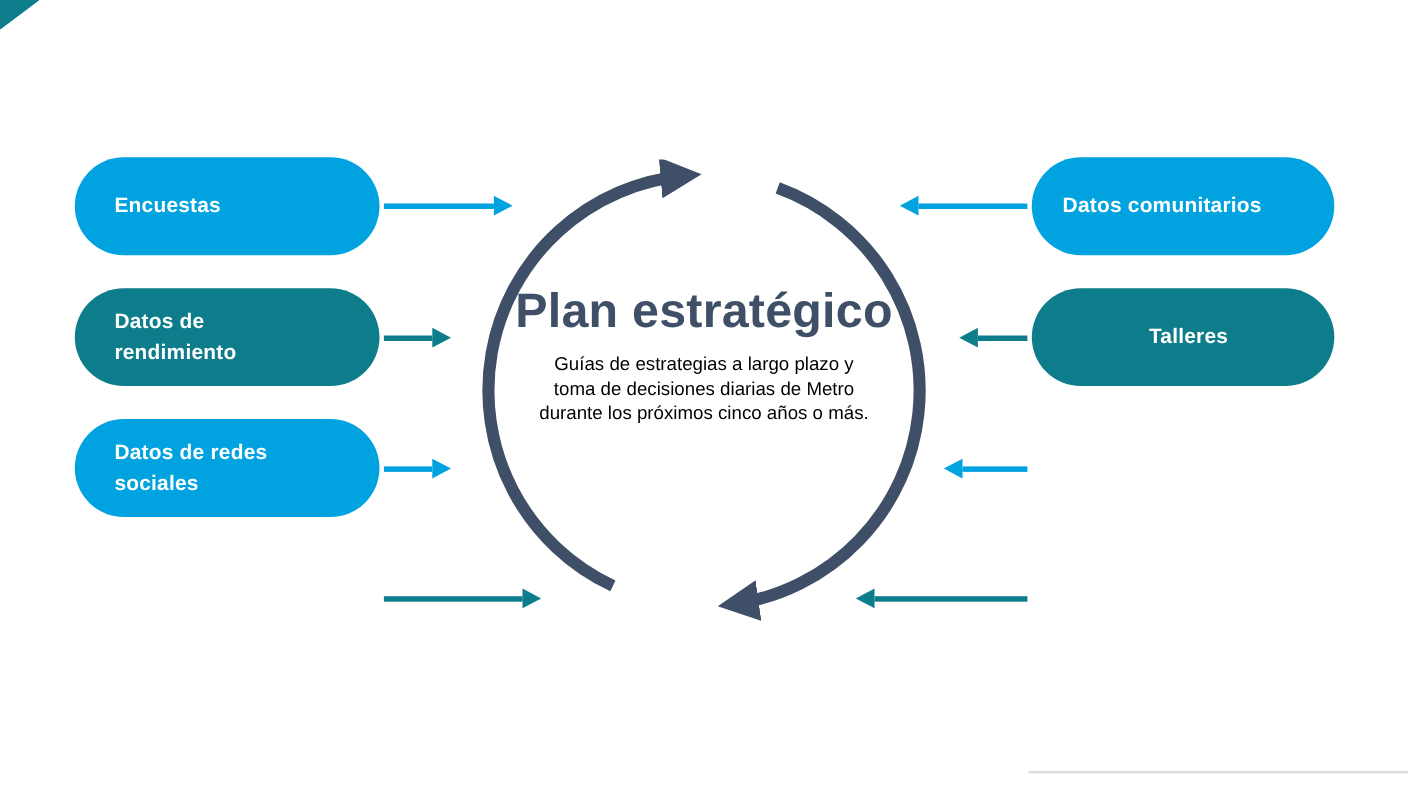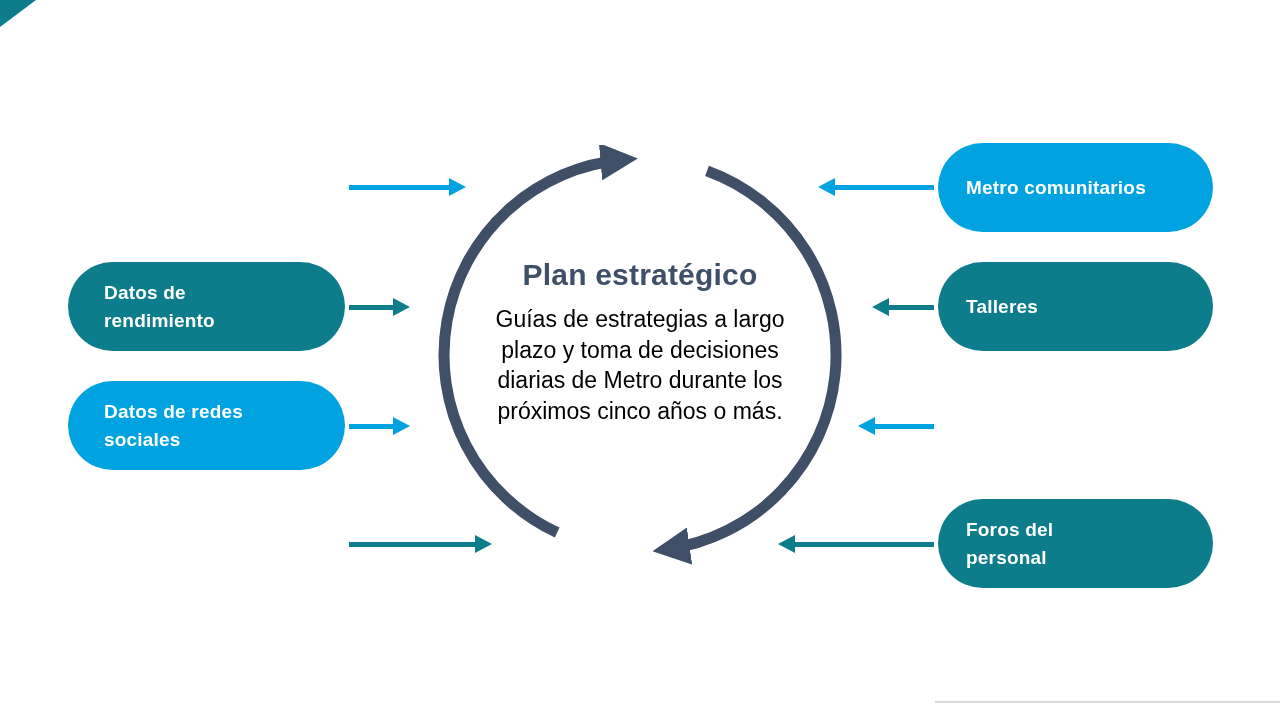--- a/index.html
+++ b/index.html
@@ -41,27 +41,27 @@
   .arrow-head.point-left  { border-right: 17px solid #000; }
   #cycle-svg { position: absolute; left: 430px; top: 145px; }
   #center-text {
     position: absolute;
     left: 460px;
     top: 258px;
     width: 360px;
     text-align: center;
   }
   #center-title {
-    font-size: 30px;
+    font-size: 44px;
     font-weight: bold;
     margin: 0 0 12px 0;
     letter-spacing: 0.2px;
   }
   #center-body {
-    font-size: 23px;
+    font-size: 17px;
     line-height: 1.33;
     color: #000000;
     width: 300px;
     margin: 0 auto;
   }
   #corner-triangle {
     position: absolute;
     left: 0; top: 0;
     width: 36px; height: 27px;
     clip-path: polygon(0 0, 100% 0, 0 100%);
@@ -72,20 +72,23 @@
     width: 345px; height: 2px;
   }
 </style>
 </head>
 <body>
 
 <div id="slide">
 
   <div id="corner-triangle" style="background: rgb(14, 125, 139);"></div>
 
+  <div class="pill left-side" style="top: 143px; background: rgb(0, 163, 224);">
+    <span class="pill-label">Encuestas</span>
+  </div>
   <div class="pill left-side" style="top: 381px; background: rgb(0, 163, 224);">
     <span class="pill-label">Datos de redes
 sociales</span>
   </div>
   <div class="pill left-side" style="top: 262px; background: rgb(14, 125, 139);">
     <span class="pill-label">Datos de
 rendimiento</span>
   </div>
 
   <div class="arrow" style="left:349px; top:178px; width:117px;">
@@ -131,25 +134,21 @@
   <div class="arrow" style="left:858px; top:417px; width:76px;">
     <div class="arrow-head point-left" style="border-right-color: rgb(0, 163, 224);"></div>
     <div class="arrow-bar" style="background: rgb(0, 163, 224);"></div>
   </div>
   <div class="arrow" style="left:778px; top:535px; width:156px;">
     <div class="arrow-head point-left" style="border-right-color: rgb(14, 125, 139);"></div>
     <div class="arrow-bar" style="background: rgb(14, 125, 139);"></div>
   </div>
 
   <div class="pill right-side" style="top: 143px; background: rgb(0, 163, 224);">
-    <span class="pill-label">Metro comunitarios</span>
+    <span class="pill-label">Datos comunitarios</span>
   </div>
-  <div class="pill right-side" style="top: 262px; background: rgb(14, 125, 139);">
+  <div class="pill right-side" style="top: 262px; background: rgb(14, 125, 139); justify-content: center;">
     <span class="pill-label">Talleres</span>
-  </div>
-  <div class="pill right-side" style="top: 499px; background: rgb(14, 125, 139);">
-    <span class="pill-label">Foros del
-personal</span>
   </div>
 
   <div id="bottom-line" style="background: rgb(217, 217, 217);"></div>
 
 </div>
 
 </body></html>

